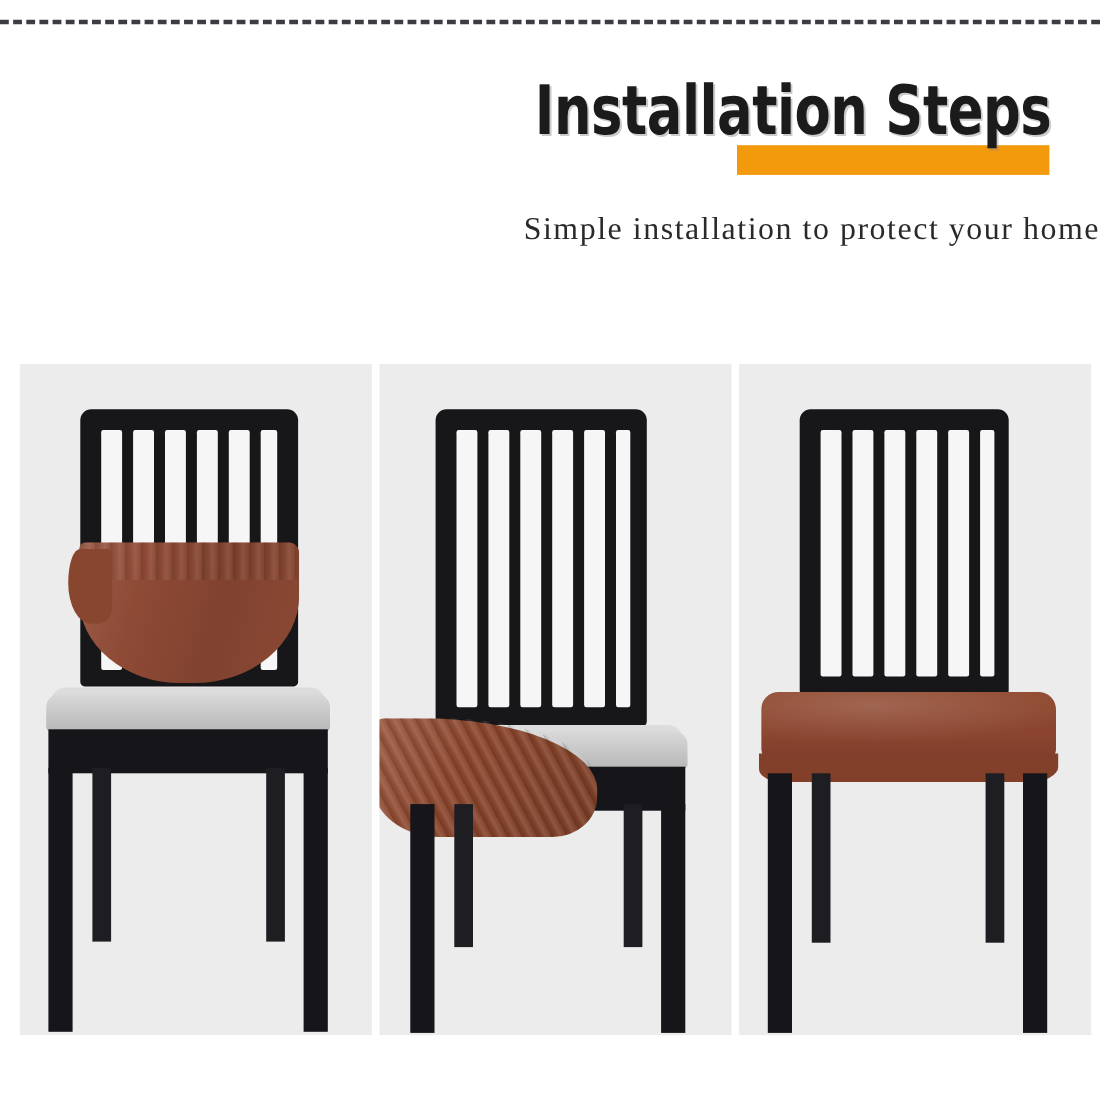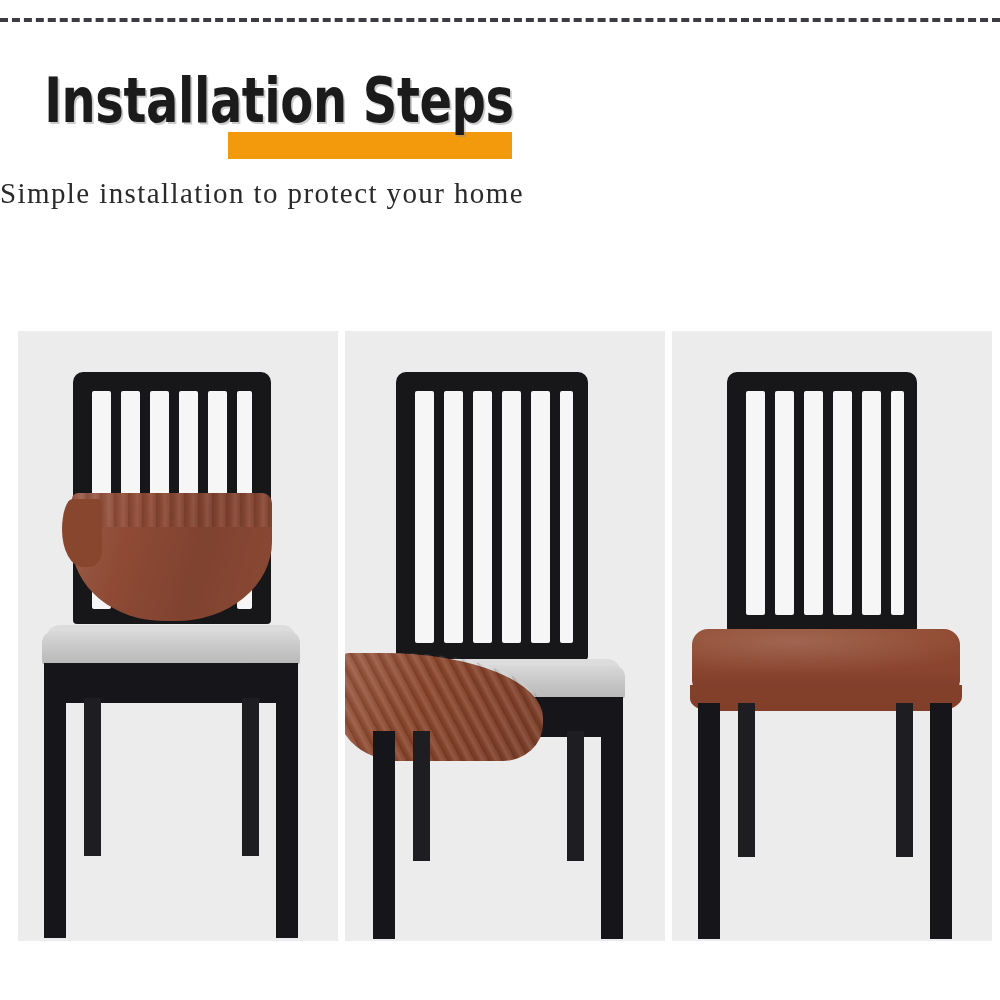--- a/index.html
+++ b/index.html
@@ -25,21 +25,21 @@
     border-top: 4px dashed #3c3c42;
     box-sizing: border-box;
   }
 
   
   .header {
     position: absolute;
     left: 0;
     top: 70px;
     width: 1000px;
-    text-align: left;
+    text-align: right;
   }
   .title-wrap {
     position: relative;
     display: inline-block;
     padding: 0 6px;
     line-height: 1;
   }
   .title-highlight {
     position: absolute;
     left: 228px;
@@ -57,21 +57,21 @@
     font-size: 62px;
     letter-spacing: -0.5px;
     color: #1b1b1b;
     transform: scaleX(0.86);
     transform-origin: center;
     display: inline-block;
     text-shadow: 2px 2px 0 rgba(140,140,140,0.45);
     white-space: nowrap;
   }
   .subtitle {
-    margin-top: 45px;
+    margin-top: 60px;
     font-family: "Liberation Serif", "DejaVu Serif", serif;
     font-size: 29px;
     letter-spacing: 1.4px;
     color: #2a2a2a;
     white-space: nowrap;
   }
 
   
   .panels {
     position: absolute;

